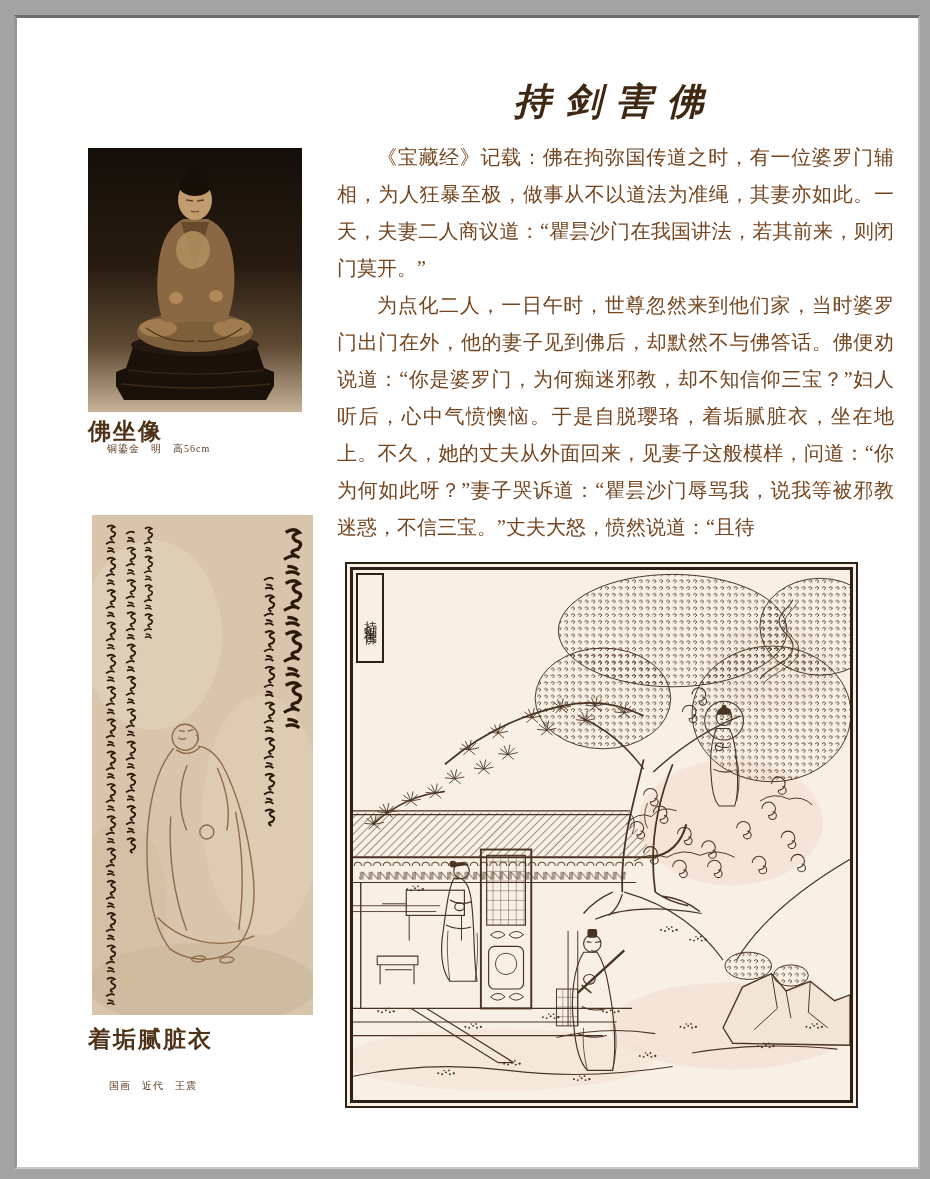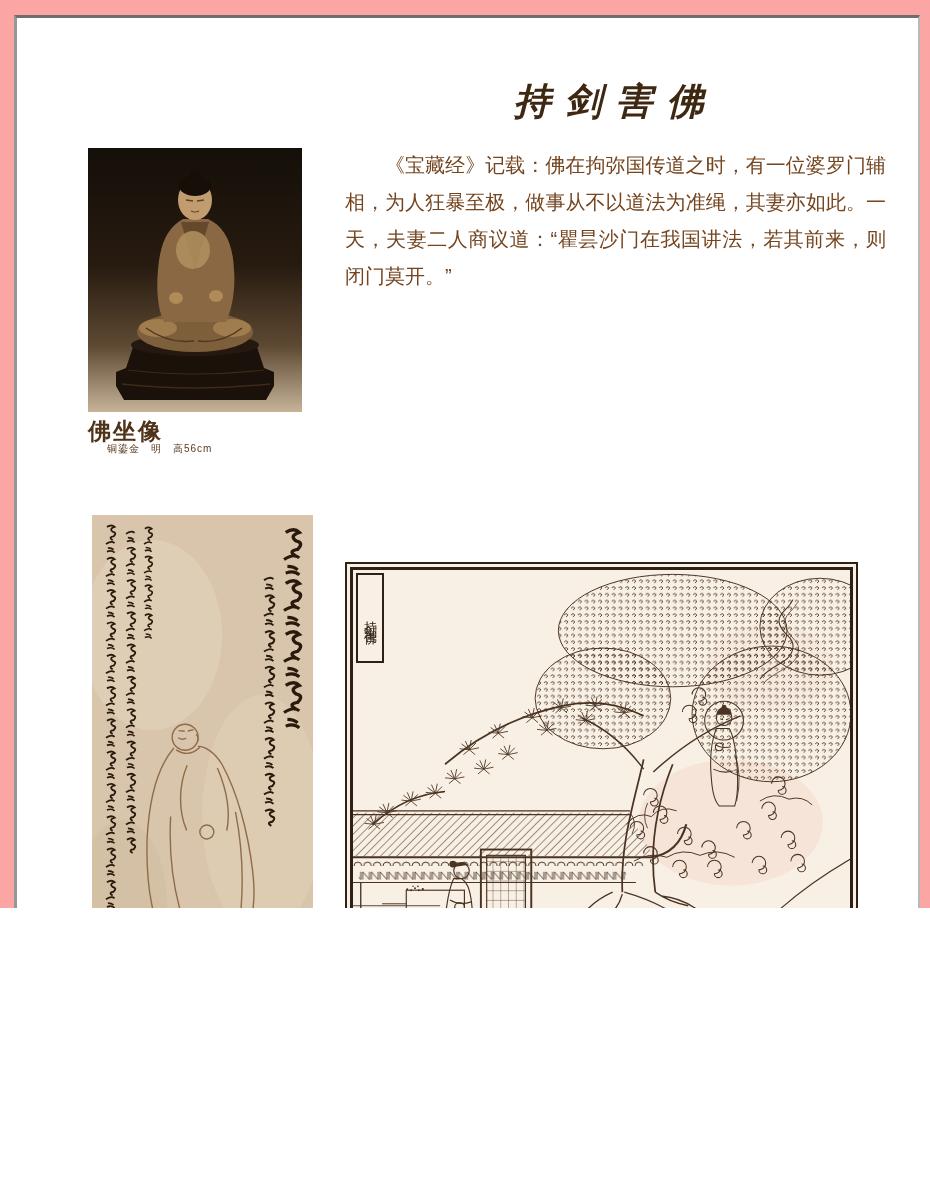--- a/index.html
+++ b/index.html
@@ -1,27 +1,27 @@
 <!DOCTYPE html>
 <html style="--title: #3f2812; --text: #74451f; --ink: #4a3322; --paper: #f8f0e4;"><head>
 <meta charset="utf-8">
 <style>
   html,body{margin:0;padding:0;background:#ffffff;}
-  #page{position:relative;width:930px;height:908px;background:#fca5a5;overflow:hidden;
-        font-family:Liberation Sans, sans-serif;}
+  #page{position:relative;width:930px;height:1179px;background:#a3a3a3;overflow:hidden;
+        font-family:Liberation Serif, serif;}
   .frame{position:absolute;left:14px;top:15px;width:901px;height:1149px;
          border-style:solid;border-width:3px 2px 2px 3px;
          border-color:#6e6e6e #b9b9b9 #c9c9c9 #979797;background:#ffffff;}
   .page-title{position:absolute;left:337px;top:52px;width:557px;text-align:center;
               font-size:37px;font-style:italic;font-weight:700;letter-spacing:14px;
               color:var(--title,#3f2812);}
   .article{position:absolute;left:337px;top:139px;width:557px;
            font-size:20px;line-height:37px;color:var(--text,#74451f);
            text-align:justify;}
-  .article p{margin:8px;text-indent:2em;}
+  .article p{margin:0;text-indent:2em;}
   .figphoto{position:absolute;left:88px;top:148px;width:214px;height:264px;}
   .figscroll{position:absolute;left:92px;top:515px;width:221px;height:500px;}
   .cap{position:absolute;font-size:23px;font-weight:700;color:#4f3318;letter-spacing:2px;}
   .cap1{left:88px;top:416px;}
   .cap2{left:88px;top:1024px;}
   .capsub{position:absolute;font-size:10px;color:#5b3a1d;letter-spacing:1px;}
   .capsub1{left:107px;top:442px;}
   .capsub2{left:109px;top:1051px;margin-top:28px;}
   .woodcut{position:absolute;left:345px;top:562px;width:513px;height:546px;
            border:2px solid #2e2014;background:var(--paper,#f8f0e4);box-sizing:border-box;}
@@ -73,20 +73,21 @@
         <path d="M98 52 l7 1 M109 53 l7 -1" stroke="#5e4427" stroke-width="1.4" fill="none"></path>
         <path d="M103 63 q4 2 8 0" stroke="#5e4427" stroke-width="1.2" fill="none"></path>
       </g>
     </svg>
   </div>
   <div class="cap cap1">佛坐像</div>
   <div class="capsub capsub1">铜鎏金　明　高56cm</div>
 
   <div class="article">
     <p>《宝藏经》记载：佛在拘弥国传道之时，有一位婆罗门辅相，为人狂暴至极，做事从不以道法为准绳，其妻亦如此。一天，夫妻二人商议道：“瞿昙沙门在我国讲法，若其前来，则闭门莫开。”</p>
+    <p>为点化二人，一日午时，世尊忽然来到他们家，当时婆罗门出门在外，他的妻子见到佛后，却默然不与佛答话。佛便劝说道：“你是婆罗门，为何痴迷邪教，却不知信仰三宝？”妇人听后，心中气愤懊恼。于是自脱璎珞，着垢腻脏衣，坐在地上。不久，她的丈夫从外面回来，见妻子这般模样，问道：“你为何如此呀？”妻子哭诉道：“瞿昙沙门辱骂我，说我等被邪教迷惑，不信三宝。”丈夫大怒，愤然说道：“且待</p>
   </div>
 
   <div class="figscroll">
     <svg width="221" height="500" viewBox="0 0 221 500">
       <defs>
         <g id="charA">
             <path d="M1 2 q5 -3 8 0 q-6 2 -2 5 q5 1 1 5 q-6 1 -1 4" fill="none" stroke="#2a1a0c" stroke-width="2"></path>
           </g>
         <g id="charB">
             <path d="M0 3 q6 -4 9 -1 M2 7 q4 0 6 2 M1 11 q5 -2 8 1" fill="none" stroke="#2a1a0c" stroke-width="1.8"></path>

